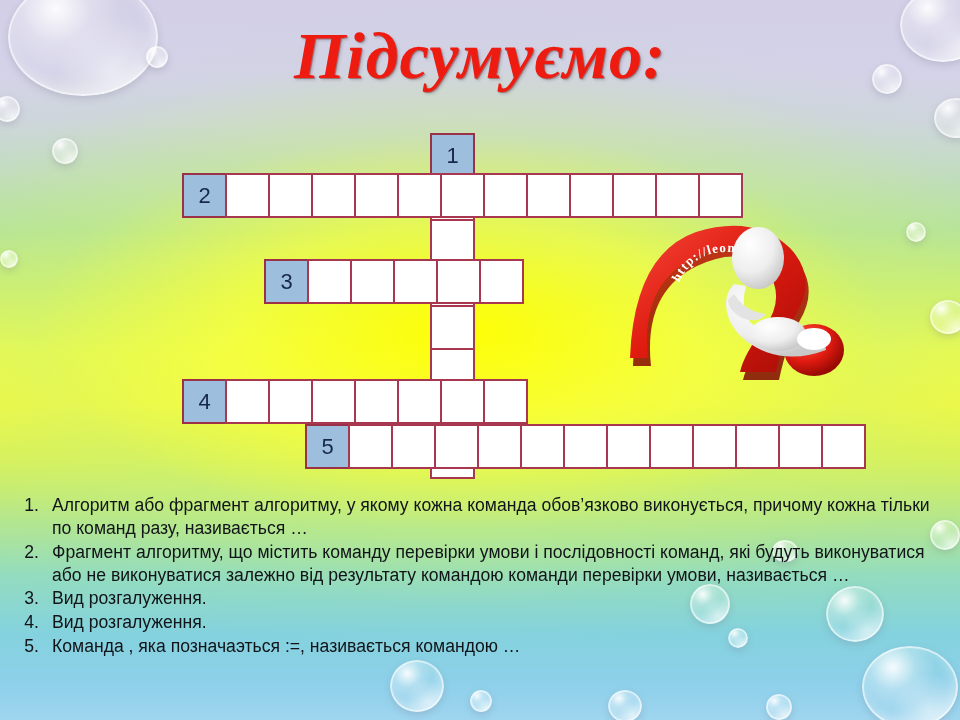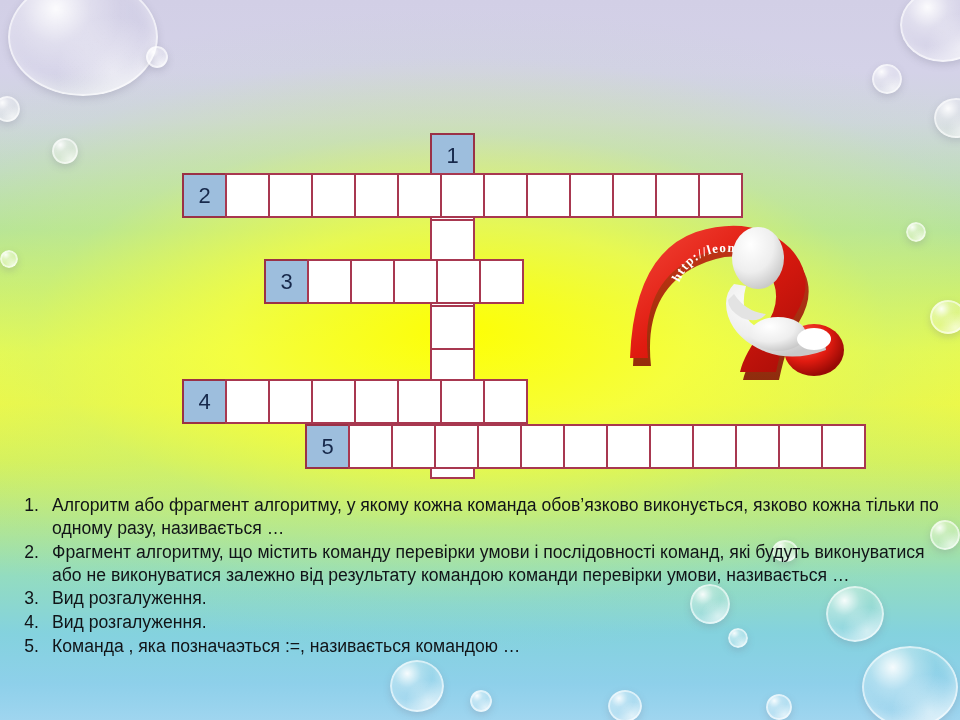--- a/index.html
+++ b/index.html
@@ -148,20 +148,21 @@
       <div class="droplet" style="left: 690px; top: 584px; width: 40px; height: 40px;"></div>
       <div class="droplet" style="left: 728px; top: 628px; width: 20px; height: 20px;"></div>
       <div class="droplet" style="left: 766px; top: 694px; width: 26px; height: 26px;"></div>
       <div class="droplet" style="left: 826px; top: 586px; width: 58px; height: 56px;"></div>
       <div class="droplet" style="left: 862px; top: 646px; width: 96px; height: 82px;"></div>
       <div class="droplet" style="left: 772px; top: 540px; width: 26px; height: 22px;"></div>
       <div class="droplet" style="left: 608px; top: 690px; width: 34px; height: 32px;"></div>
       <div class="droplet" style="left: 930px; top: 520px; width: 30px; height: 30px;"></div>
     </div>
 
+  <div class="title">Підсумуємо:</div>
 
   <div id="crossword">
       <div class="cell numbered" style="left: 430px; top: 133px;">1</div>
       <div class="cell" style="left: 430px; top: 176px;"></div>
       <div class="cell" style="left: 430px; top: 219px;"></div>
       <div class="cell" style="left: 430px; top: 262px;"></div>
       <div class="cell" style="left: 430px; top: 305px;"></div>
       <div class="cell" style="left: 430px; top: 348px;"></div>
       <div class="cell" style="left: 430px; top: 391px;"></div>
       <div class="cell" style="left: 430px; top: 434px;"></div>
@@ -248,21 +249,21 @@
                L208 128 Q176 140 148 130 Q118 118 110 94 Q104 74 116 62 Z" fill="url(#whiteG)"></path>
       <ellipse cx="160" cy="112" rx="28" ry="17" fill="url(#whiteG)"></ellipse>
       <ellipse cx="196" cy="117" rx="17" ry="11" fill="#ffffff"></ellipse>
       <path d="M116 72 Q128 90 148 92 Q140 102 124 96 Q110 88 110 78 Z" fill="#e3e3e3"></path>
     </g>
   </svg>
 
   <div id="clues">
       <div class="clue">
         <div class="clue-num">1.</div>
-        <div class="clue-text">Алгоритм або фрагмент алгоритму, у якому кожна команда обов’язково виконується, язково кожна тільки по одному разу, називається …</div>
+        <div class="clue-text">Алгоритм або фрагмент алгоритму, у якому кожна команда обов’язково виконується, причому кожна тільки по команд разу, називається …</div>
       </div>
       <div class="clue">
         <div class="clue-num">2.</div>
         <div class="clue-text">Фрагмент алгоритму, що містить команду перевірки умови і послідовності команд, які будуть виконуватися або не виконуватися залежно від результату командою команди перевірки умови, називається …</div>
       </div>
       <div class="clue">
         <div class="clue-num">3.</div>
         <div class="clue-text">Вид розгалуження.</div>
       </div>
       <div class="clue">

